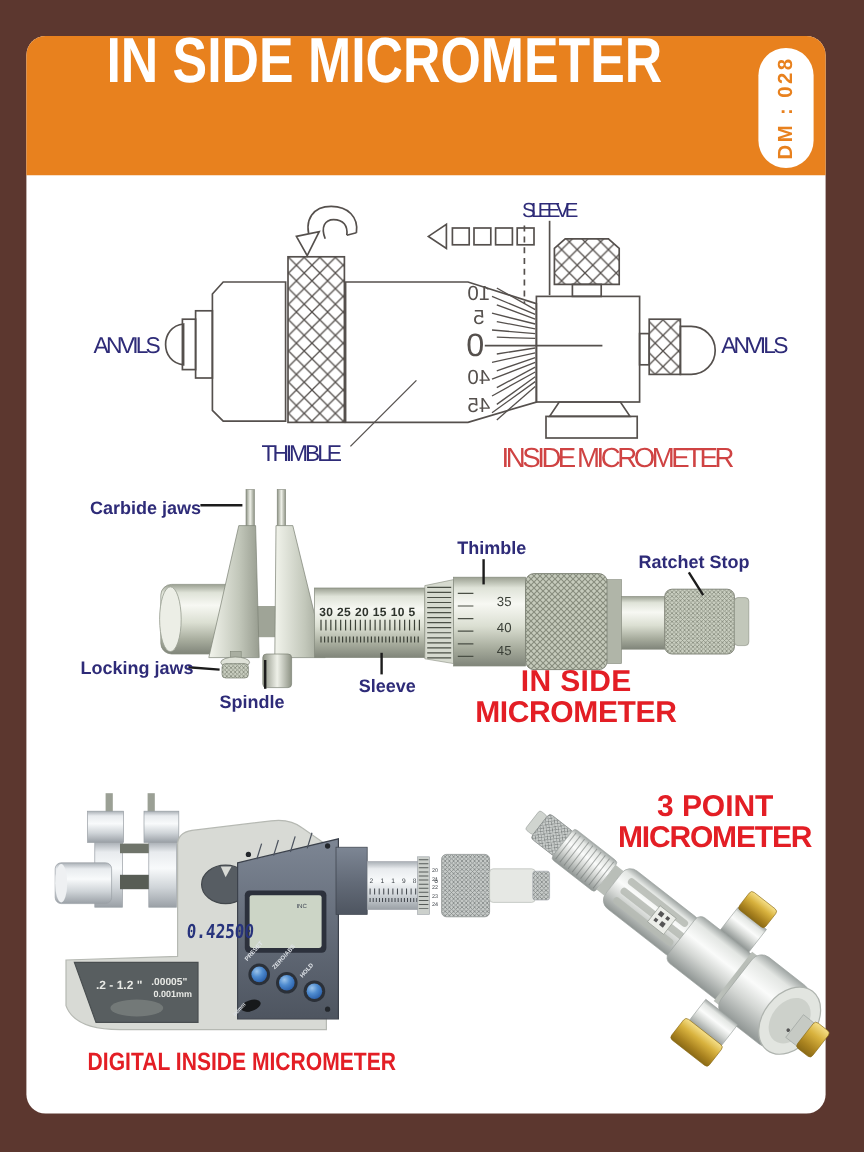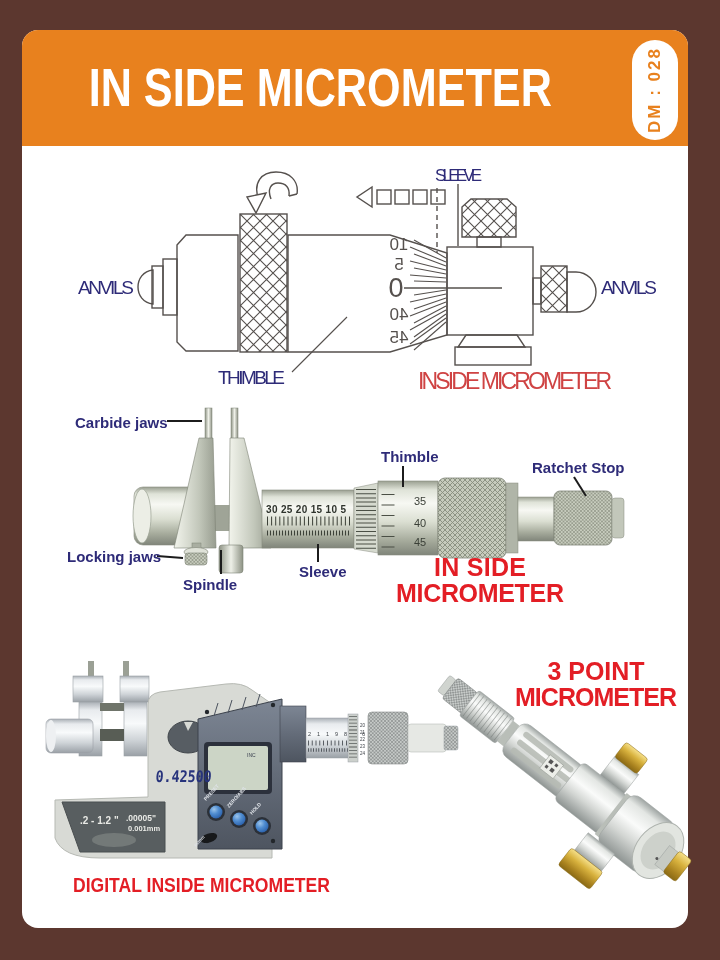--- a/index.html
+++ b/index.html
@@ -8,21 +8,21 @@
     background:#5c372f;
     font-family:"Liberation Sans", sans-serif;
   }
   .panel{
     position:absolute;left:22px;top:30px;width:666px;height:898px;
     background:#ffffff;border-radius:16px;
   }
   .header{
     position:absolute;left:22px;top:30px;width:666px;height:116px;
     background:#e8811e;border-radius:16px 16px 0 0;
-    display:flex;align-items:center;justify-content:center;
+    display:flex;justify-content:center;
   }
   .header-title{
     color:#ffffff;font-weight:bold;font-size:45px;letter-spacing:0px;
     transform:scaleY(1.18) scaleX(0.96);
     margin-right:70px;white-space:nowrap;
   }
   .badge{
     position:absolute;left:632px;top:40px;width:46px;height:100px;
     background:#ffffff;border-radius:23px;
     display:flex;align-items:center;justify-content:center;

